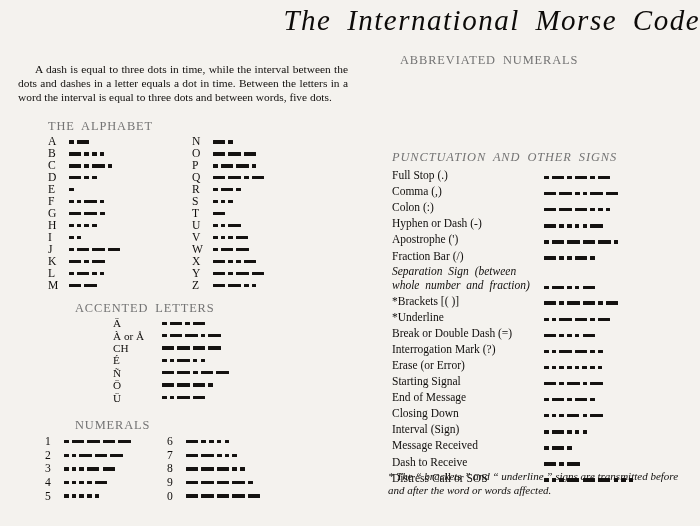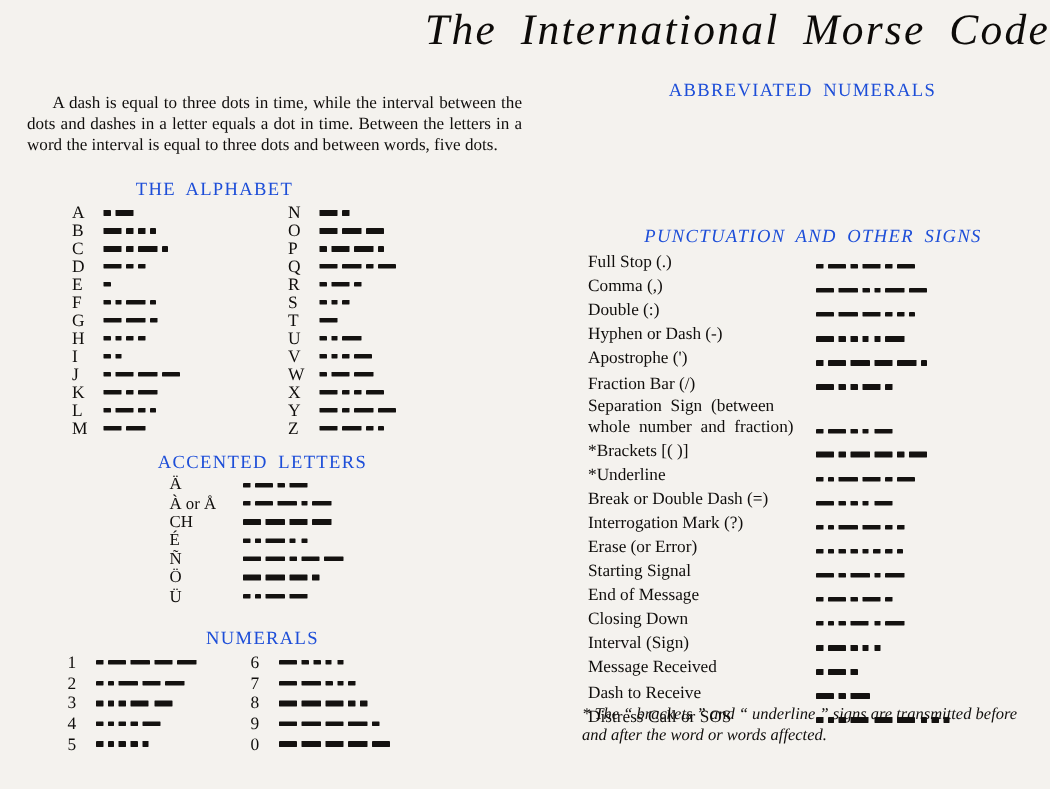--- a/index.html
+++ b/index.html
@@ -28,22 +28,22 @@
     font-size:11.4px;line-height:14.2px;text-align:justify;
     color:#100e0c;
   }
   .intro .ind{padding-left:17px;}
 
   .sec-head{
     position:absolute;
     font-size:12.4px;
     letter-spacing:.9px;
     word-spacing:3px;
-    text-align:center;
-    color:#1d4ed8;
+    text-align:left;
+    color:#737373;
   }
   .dot,.dash{
     background:#141210;
     height:3.4px;
     margin-right:3.1px;
     display:inline-block;
     border-radius:.3px;
   }
   .dot{width:4.6px;}
   .dash{width:12.4px;}
@@ -84,21 +84,21 @@
   #punct{position:absolute;left:392px;top:167px;width:300px;}
   .prow{display:flex;align-items:center;min-height:16.1px;}
   .pname{
     flex:0 0 152px;
     font-size:11.5px;
     line-height:14px;
     color:#100e0c;
   }
   .pname .l2{display:block;}
   .pcode{flex:1 1 auto;padding-top:5px;}
-  .prow.tall{min-height:29px;}
+  .prow.tall{min-height:29px;font-style:italic;}
   .prow.tall .pcode{padding-top:19px;}
   .spaced{word-spacing:3px;}
 
   .footnote{
     position:absolute;left:388px;top:470px;width:300px;
     font-size:11px;line-height:13.6px;
     color:#100e0c;
     font-style:italic;
   }
 </style>
@@ -533,21 +533,21 @@
             <span class="dash"></span>
             <span class="dash"></span>
             <span class="dot"></span>
             <span class="dot"></span>
             <span class="dash"></span>
             <span class="dash"></span>
           </div>
         </div>
       </div>
       <div class="prow">
-        <div class="pname"><span>Double (:)</span></div>
+        <div class="pname"><span>Colon (:)</span></div>
         <div class="pcode">
           <div class="codecell">
             <span class="dash"></span>
             <span class="dash"></span>
             <span class="dash"></span>
             <span class="dot"></span>
             <span class="dot"></span>
             <span class="dot"></span>
           </div>
         </div>

